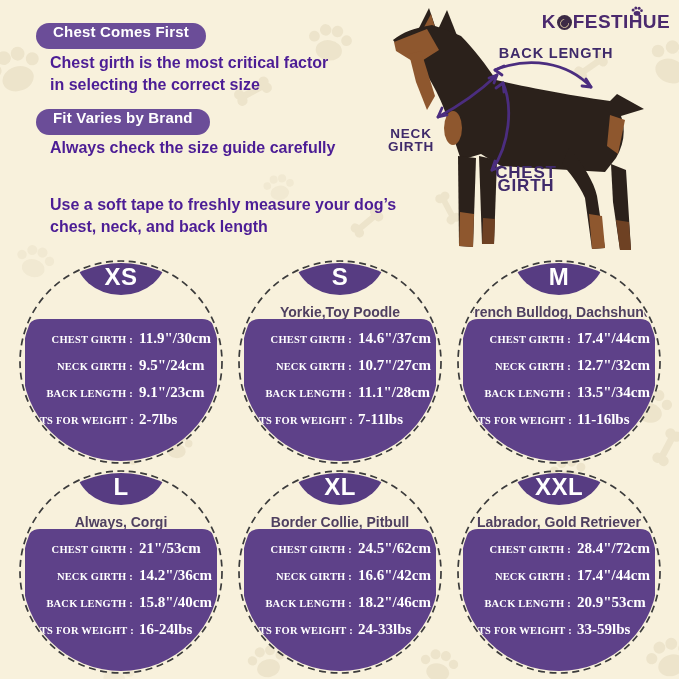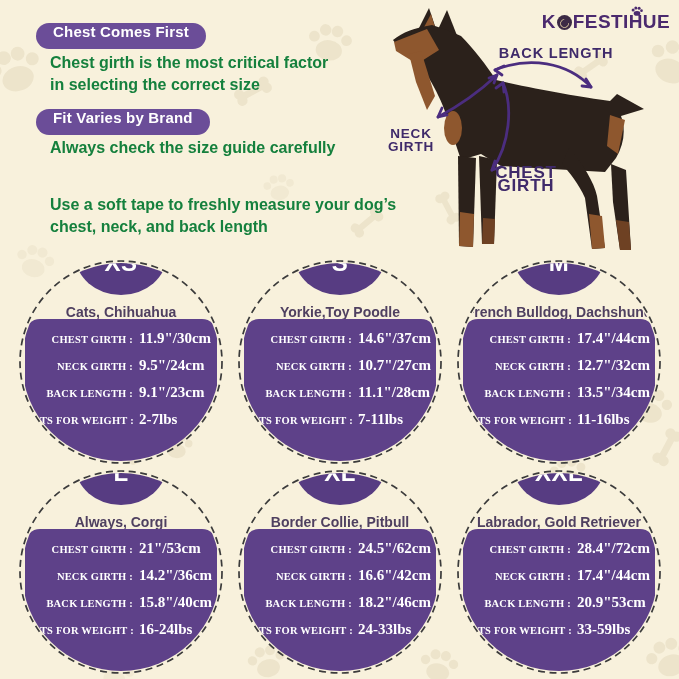--- a/index.html
+++ b/index.html
@@ -16,21 +16,21 @@
   
   .pill {
     position:absolute; left:36px; height:26px; padding:0 17px;
     background:#6b4d98; border-radius:14px;
     display:inline-flex; 
     color:#fff; font-size:15px; font-weight:700; letter-spacing:.2px;
     white-space:nowrap;
   }
   .desc {
     position:absolute; left:50px;
-    color:#15803d; font-size:16px; font-weight:600; line-height:22px;
+    color:#4c1d95; font-size:16px; font-weight:600; line-height:22px;
     white-space:nowrap;
   }
   
   .logo {
     position:absolute; top:11px; right:9px;
     display:flex; align-items:center;
     color:#4b2a6e; font-size:19px; font-weight:700; letter-spacing:.4px;
   }
   .logo-o {
     width:15px; height:15px; margin:0 1px; position:relative;
@@ -57,21 +57,21 @@
   .ring { position:absolute; inset:0; }
   .ring circle { fill:none; stroke:#3b3b3b; stroke-width:1.7; stroke-dasharray:7 4.5; }
   .clip {
     position:absolute; inset:4px; border-radius:50%; overflow:hidden;
     background:#f8f1dc;
   }
   .badge {
     position:absolute; top:-14px; left:50%; transform:translateX(-50%);
     width:92px; height:46px; background:#573c82;
     border-radius:0 0 50% 50% / 0 0 88% 88%;
-    display:flex; align-items:flex-start; justify-content:center;
+    display:flex; align-items:flex-end; justify-content:center;
     padding-bottom:4px;
     color:#fff; font-size:24px; font-weight:700; letter-spacing:.5px;
   }
   .breed {
     position:absolute; top:41px; left:0; right:0; text-align:center;
     color:#4f4060; font-size:14px; font-weight:700;
   }
   .panel {
     position:absolute; left:3px; right:3px; top:56px; bottom:0;
     background:#5e4189; border-radius:15px 15px 0 0;
@@ -339,21 +339,20 @@
   </div>
 
   <div class="size-card" style="left:18px;top:259px">
     <svg class="ring" viewBox="0 0 206 206">
         <circle cx="103" cy="103" r="101"></circle>
       </svg>
     <div class="clip">
       <div class="badge">
           <span>XS</span>
         </div>
-      <div class="breed">Cats, Chihuahua</div>
       <div class="panel">
         <div class="mrow">
             <span class="mlabel">CHEST GIRTH :</span>
             <span class="mvalue">11.9"/30cm</span>
           </div>
         <div class="mrow">
             <span class="mlabel">NECK GIRTH :</span>
             <span class="mvalue">9.5"/24cm</span>
           </div>
         <div class="mrow">

